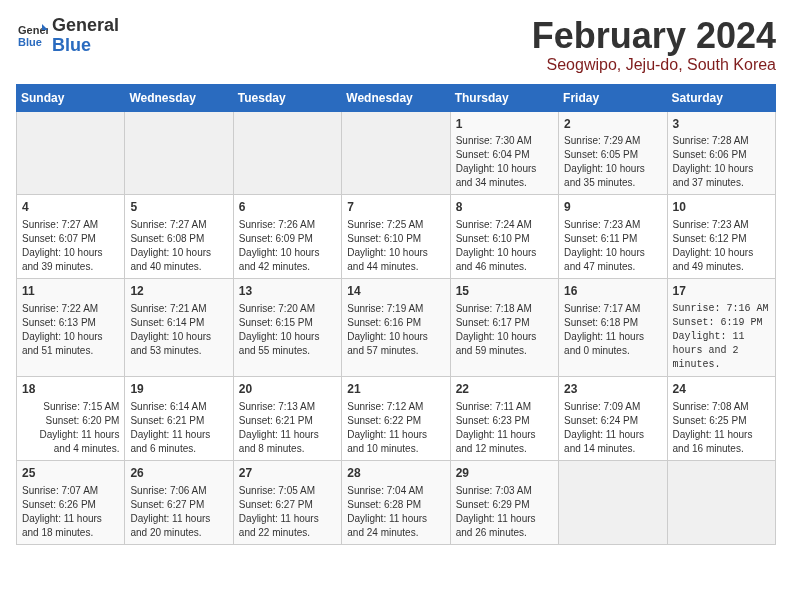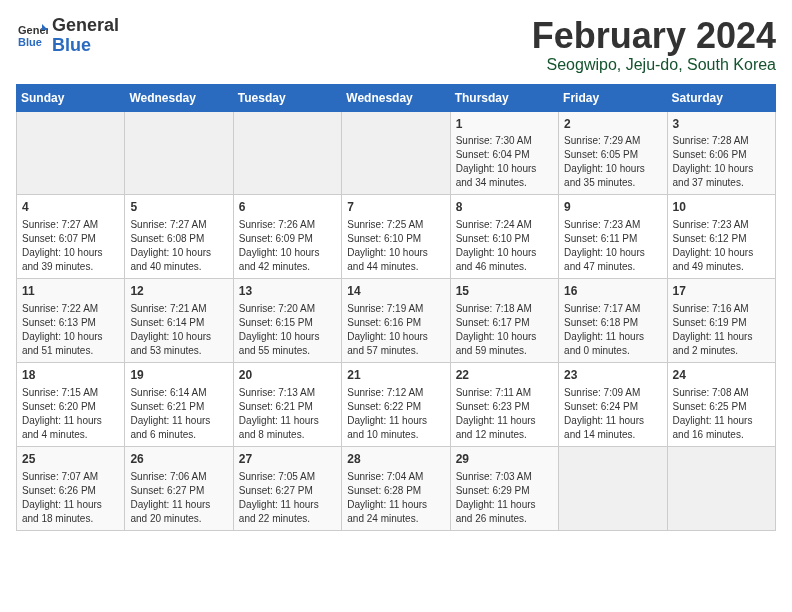--- a/index.html
+++ b/index.html
@@ -36,21 +36,21 @@
       text-align: right;
     }
     .month-title {
       font-size: 36px;
       font-weight: bold;
       color: #333;
       line-height: 1.1;
     }
     .location {
       font-size: 16px;
-      color: #14532d;
+      color: #7f1d1d;
     }
     table {
       width: 100%;
       border-collapse: collapse;
       font-size: 11px;
     }
     thead tr th {
       background-color: #2a6bbf;
       color: #fff;
       padding: 6px 4px;
@@ -225,29 +225,29 @@
 Daylight: 10 hours and 59 minutes.</div>
         </td>
         <td>
           <span class="day-number">16</span>
           <div class="day-info" style="white-space: pre-line;">Sunrise: 7:17 AM
 Sunset: 6:18 PM
 Daylight: 11 hours and 0 minutes.</div>
         </td>
         <td>
           <span class="day-number">17</span>
-          <div class="day-info" style="white-space: pre-line;">Sunrise: 7:16 AM
+          <div class="day-info" style="white-space: pre-line; font-family: Liberation Mono, monospace;">Sunrise: 7:16 AM
 Sunset: 6:19 PM
 Daylight: 11 hours and 2 minutes.</div>
         </td>
       </tr>
       <tr>
         <td>
           <span class="day-number">18</span>
-          <div class="day-info" style="white-space: pre-line;">Sunrise: 7:15 AM
+          <div class="day-info" style="white-space: pre-line; text-align: right;">Sunrise: 7:15 AM
 Sunset: 6:20 PM
 Daylight: 11 hours and 4 minutes.</div>
         </td>
         <td>
           <span class="day-number">19</span>
           <div class="day-info" style="white-space: pre-line;">Sunrise: 6:14 AM
 Sunset: 6:21 PM
 Daylight: 11 hours and 6 minutes.</div>
         </td>
         <td>

